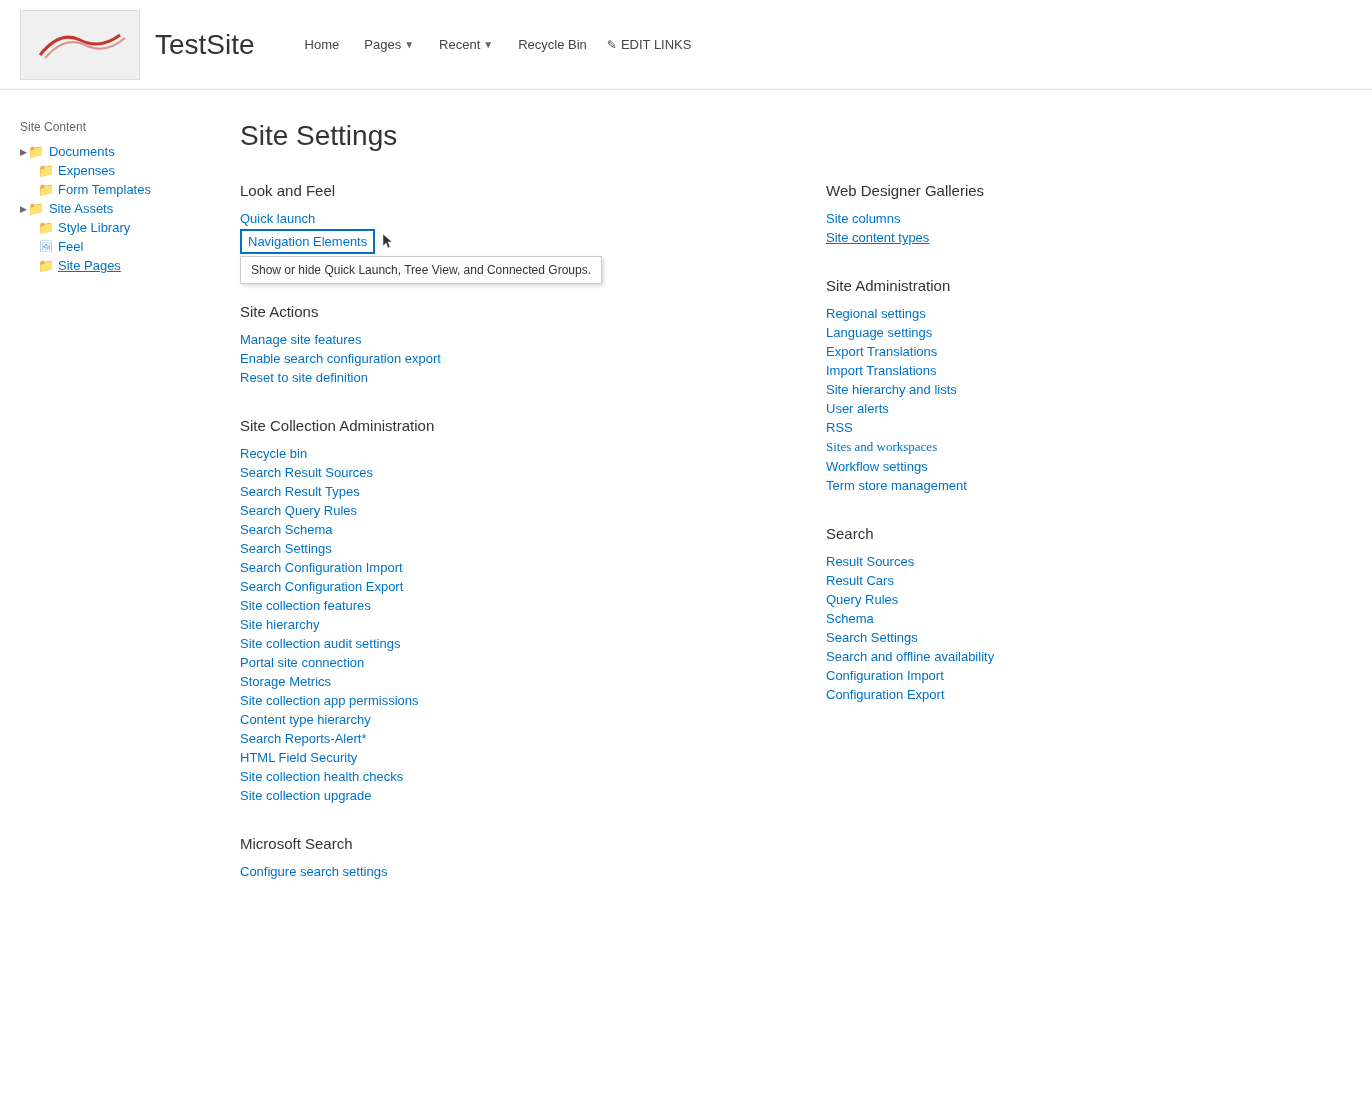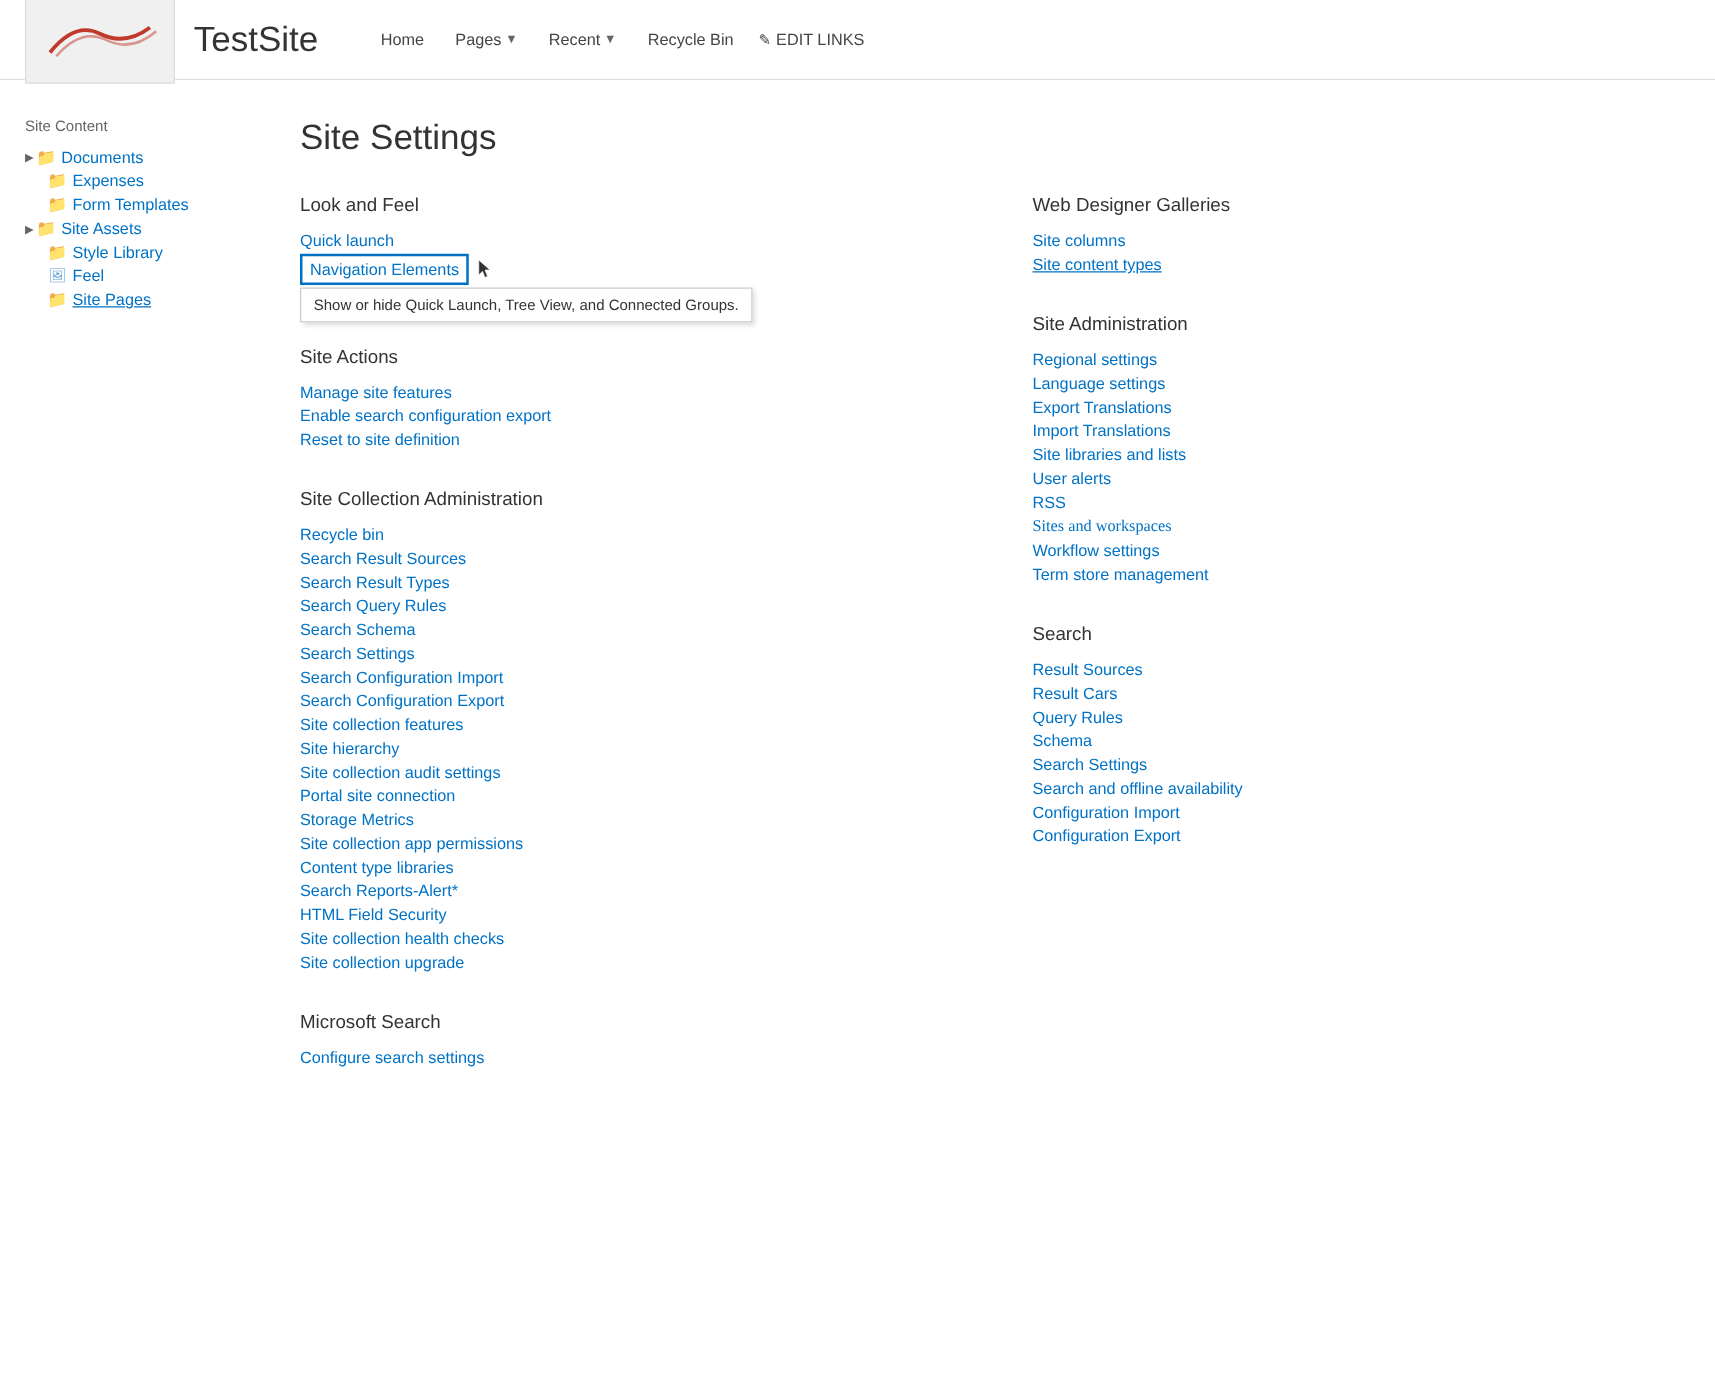--- a/index.html
+++ b/index.html
@@ -3,21 +3,21 @@
   <meta charset="utf-8">
   <style>
     * { box-sizing: border-box; margin: 0; padding: 0; }
     body { font-family: 'Segoe UI', Tahoma, Geneva, Verdana, sans-serif; font-size: 13px; color: #333; background: #fff; }
 
     
     .header {
       display: flex;
       align-items: center;
       padding: 0 20px;
-      height: 64px;
+      height: 90px;
       border-bottom: 1px solid #e0e0e0;
       background: #fff;
     }
     .logo-area {
       display: flex;
       align-items: center;
       margin-right: 20px;
     }
     .logo-box {
       width: 120px;
@@ -280,21 +280,21 @@
           <a class="section-link" style="color: rgb(0, 114, 198);">Search Schema</a>
           <a class="section-link" style="color: rgb(0, 114, 198);">Search Settings</a>
           <a class="section-link" style="color: rgb(0, 114, 198);">Search Configuration Import</a>
           <a class="section-link" style="color: rgb(0, 114, 198);">Search Configuration Export</a>
           <a class="section-link" style="color: rgb(0, 114, 198);">Site collection features</a>
           <a class="section-link" style="color: rgb(0, 114, 198);">Site hierarchy</a>
           <a class="section-link" style="color: rgb(0, 114, 198);">Site collection audit settings</a>
           <a class="section-link" style="color: rgb(0, 114, 198);">Portal site connection</a>
           <a class="section-link" style="color: rgb(0, 114, 198);">Storage Metrics</a>
           <a class="section-link" style="color: rgb(0, 114, 198);">Site collection app permissions</a>
-          <a class="section-link" style="color: rgb(0, 114, 198);">Content type libraries</a>
+          <a class="section-link" style="color: rgb(0, 114, 198);">Content type hierarchy</a>
           <a class="section-link" style="color: rgb(0, 114, 198);">Search Reports-Alert*</a>
           <a class="section-link" style="color: rgb(0, 114, 198);">HTML Field Security</a>
           <a class="section-link" style="color: rgb(0, 114, 198);">Site collection health checks</a>
           <a class="section-link" style="color: rgb(0, 114, 198);">Site collection upgrade</a>
         </div>
 
         <div class="settings-section">
           <div class="section-title">Microsoft Search</div>
           <a class="section-link" style="color: rgb(0, 114, 198);">Configure search settings</a>
         </div>
@@ -308,21 +308,21 @@
           <a class="section-link" style="color: rgb(0, 114, 198);">Site columns</a>
           <a class="section-link" style="color: rgb(0, 114, 198); text-decoration: underline;">Site content types</a>
         </div>
 
         <div class="settings-section">
           <div class="section-title">Site Administration</div>
           <a class="section-link" style="color: rgb(0, 114, 198);">Regional settings</a>
           <a class="section-link" style="color: rgb(0, 114, 198);">Language settings</a>
           <a class="section-link" style="color: rgb(0, 114, 198);">Export Translations</a>
           <a class="section-link" style="color: rgb(0, 114, 198);">Import Translations</a>
-          <a class="section-link" style="color: rgb(0, 114, 198);">Site libraries and lists</a>
+          <a class="section-link" style="color: rgb(0, 114, 198);">Site hierarchy and lists</a>
           <a class="section-link" style="color: rgb(0, 114, 198);">User alerts</a>
           <a class="section-link" style="color: rgb(0, 114, 198);">RSS</a>
           <a class="section-link" style="color: rgb(0, 114, 198); font-family: Liberation Serif, serif;">Sites and workspaces</a>
           <a class="section-link" style="color: rgb(0, 114, 198);">Workflow settings</a>
           <a class="section-link" style="color: rgb(0, 114, 198);">Term store management</a>
         </div>
 
         <div class="settings-section">
           <div class="section-title">Search</div>
           <a class="section-link" style="color: rgb(0, 114, 198);">Result Sources</a>

